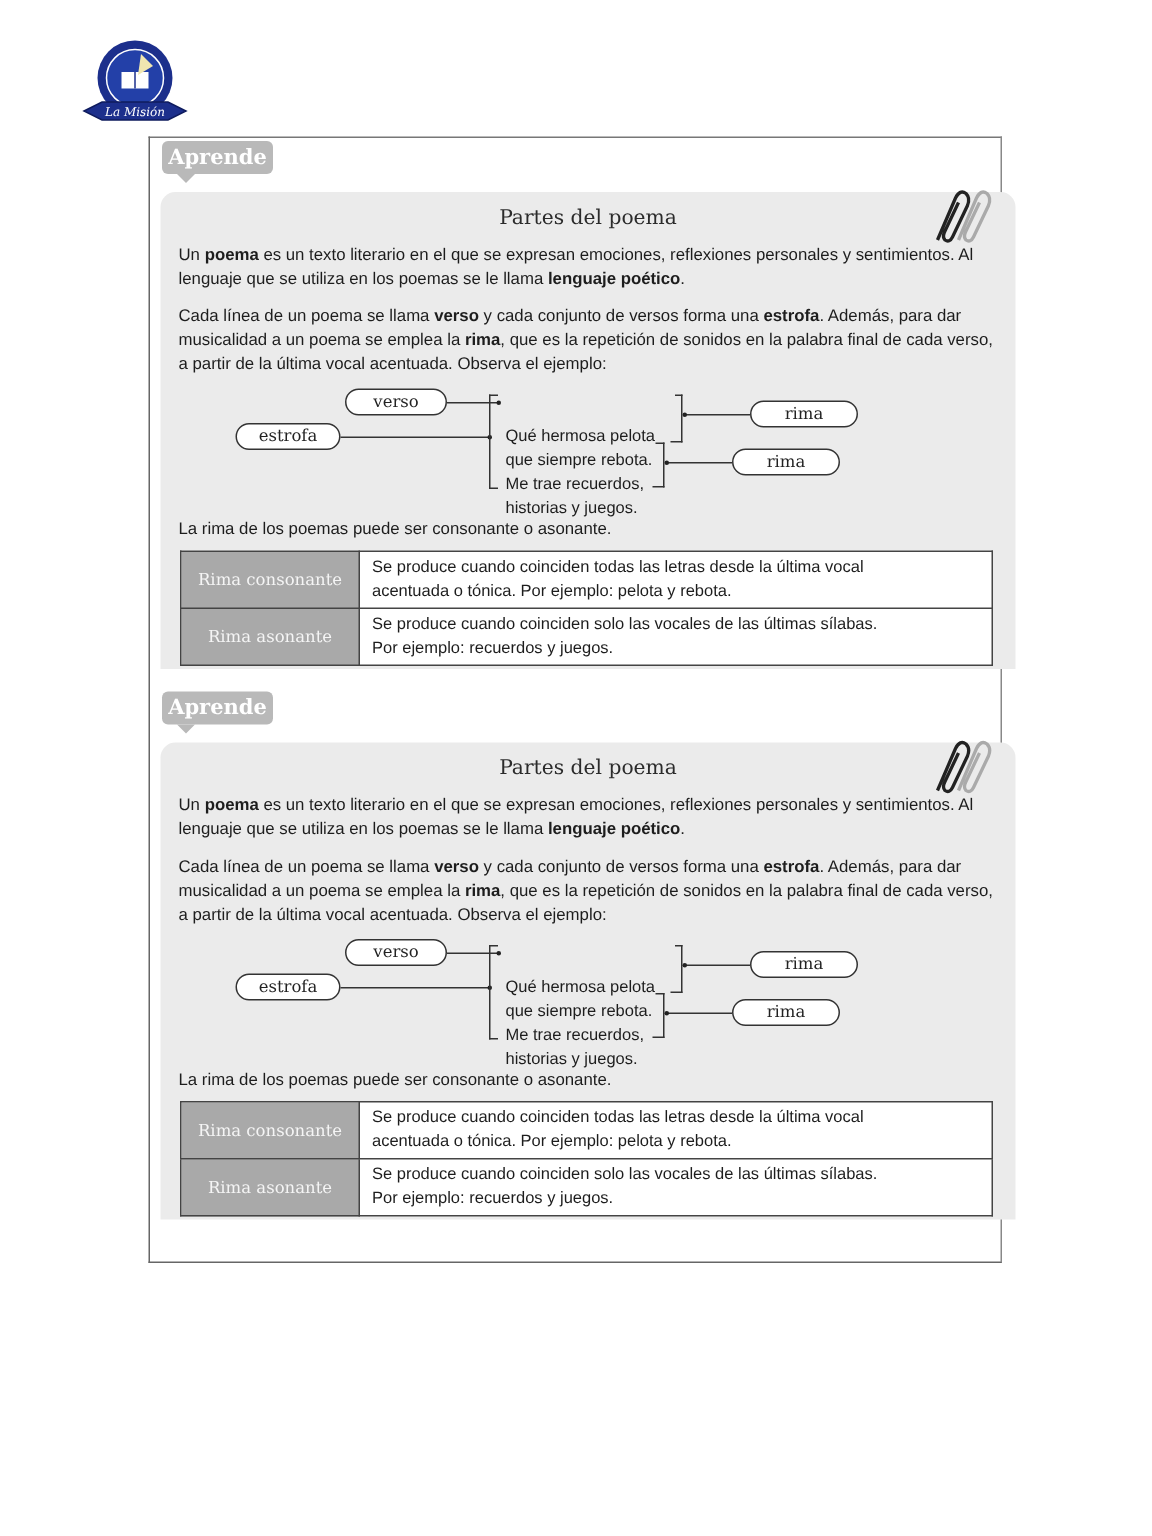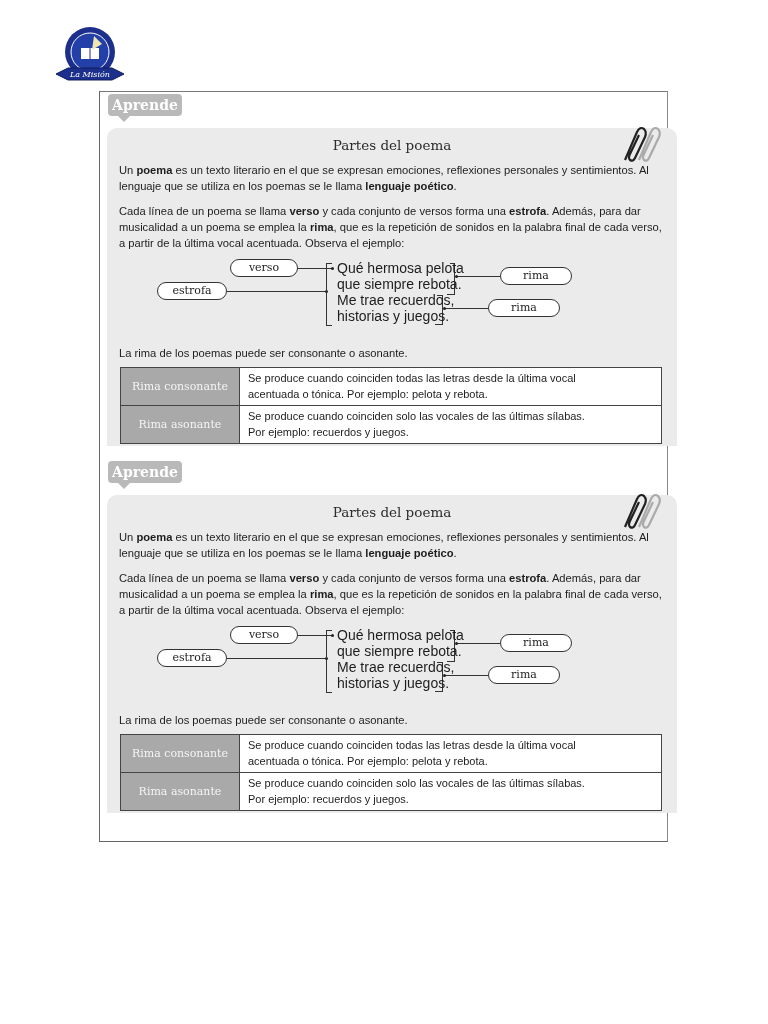--- a/index.html
+++ b/index.html
@@ -16,21 +16,21 @@
   .card { position:absolute; left:7px; top:37px; width:570px; height:318px; background:#ebebeb; border-radius:10px 10px 0 0; }
   .title { position:absolute; left:0; width:100%; top:9px; text-align:center; font-family:"DejaVu Serif", serif; font-size:13.5px; color:#2b2b2b; }
   .clip { position:absolute; right:14px; top:-4px; width:50px; height:40px; }
   .para { position:absolute; left:12px; width:550px; font-size:11.2px; line-height:16px; color:#1d1d1d; }
   .para b { font-weight:bold;margin-top:21px; }
   .pill { position:absolute; height:18px; border:1.5px solid #333; border-radius:9px; background:#fff; box-sizing:border-box;
           font-family:"DejaVu Serif", serif; font-size:11px; line-height:15px; text-align:center; color:#222; }
   .line { position:absolute; height:1.3px; background:#333; }
   .vline { position:absolute; width:1.3px; background:#333; }
   .dot { position:absolute; width:3px; height:3px; border-radius:50%; background:#222; }
-  .verse { position:absolute; font-size:14px; line-height:15.7px; color:#1d1d1d; white-space:nowrap; }
+  .verse { position:absolute; font-size:11px; line-height:15.7px; color:#1d1d1d; white-space:nowrap;margin-top:23px; }
   .table { position:absolute; left:13px; width:542px; border:1.2px solid #333; border-collapse:collapse; background:#fff; }
   .table td { border:1.2px solid #444; padding:0; }
   .th { width:118px; background:#a9a9a9; color:#f5f5f5; font-family:"DejaVu Serif", serif; font-size:11px; text-align:center; height:37px; }
   .td { font-size:11px; line-height:15.5px; padding:3px 8px !important; color:#1d1d1d; }
 </style>
 </head>
 <body>
 
 <div class="logo">
   <svg width="72" height="60" viewBox="0 0 72 60">

